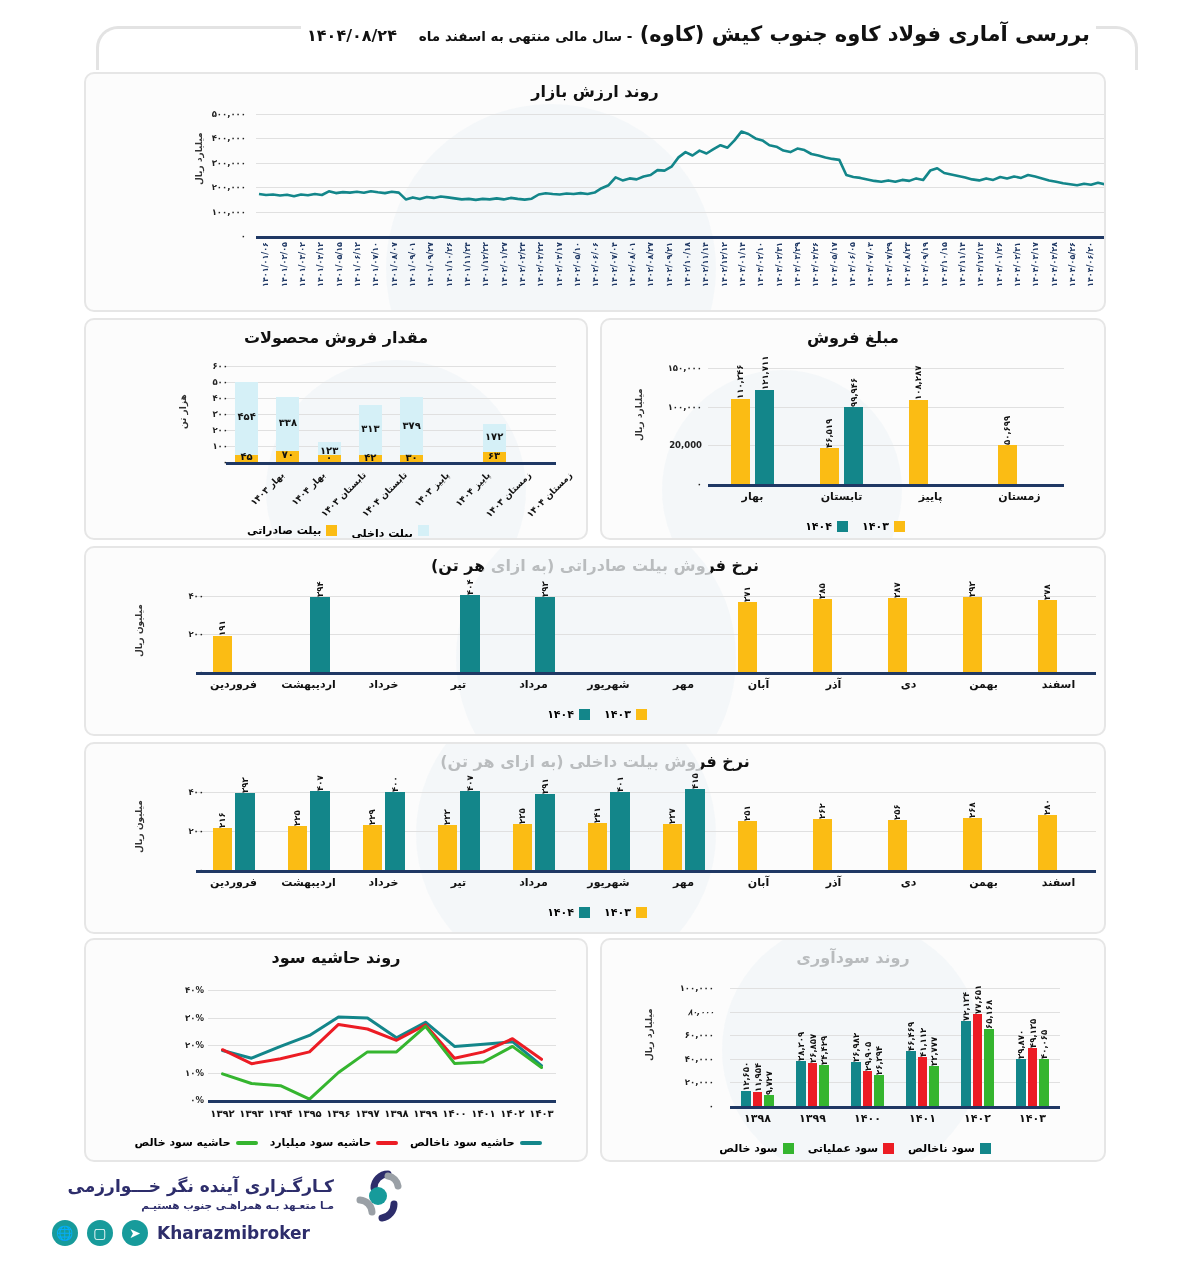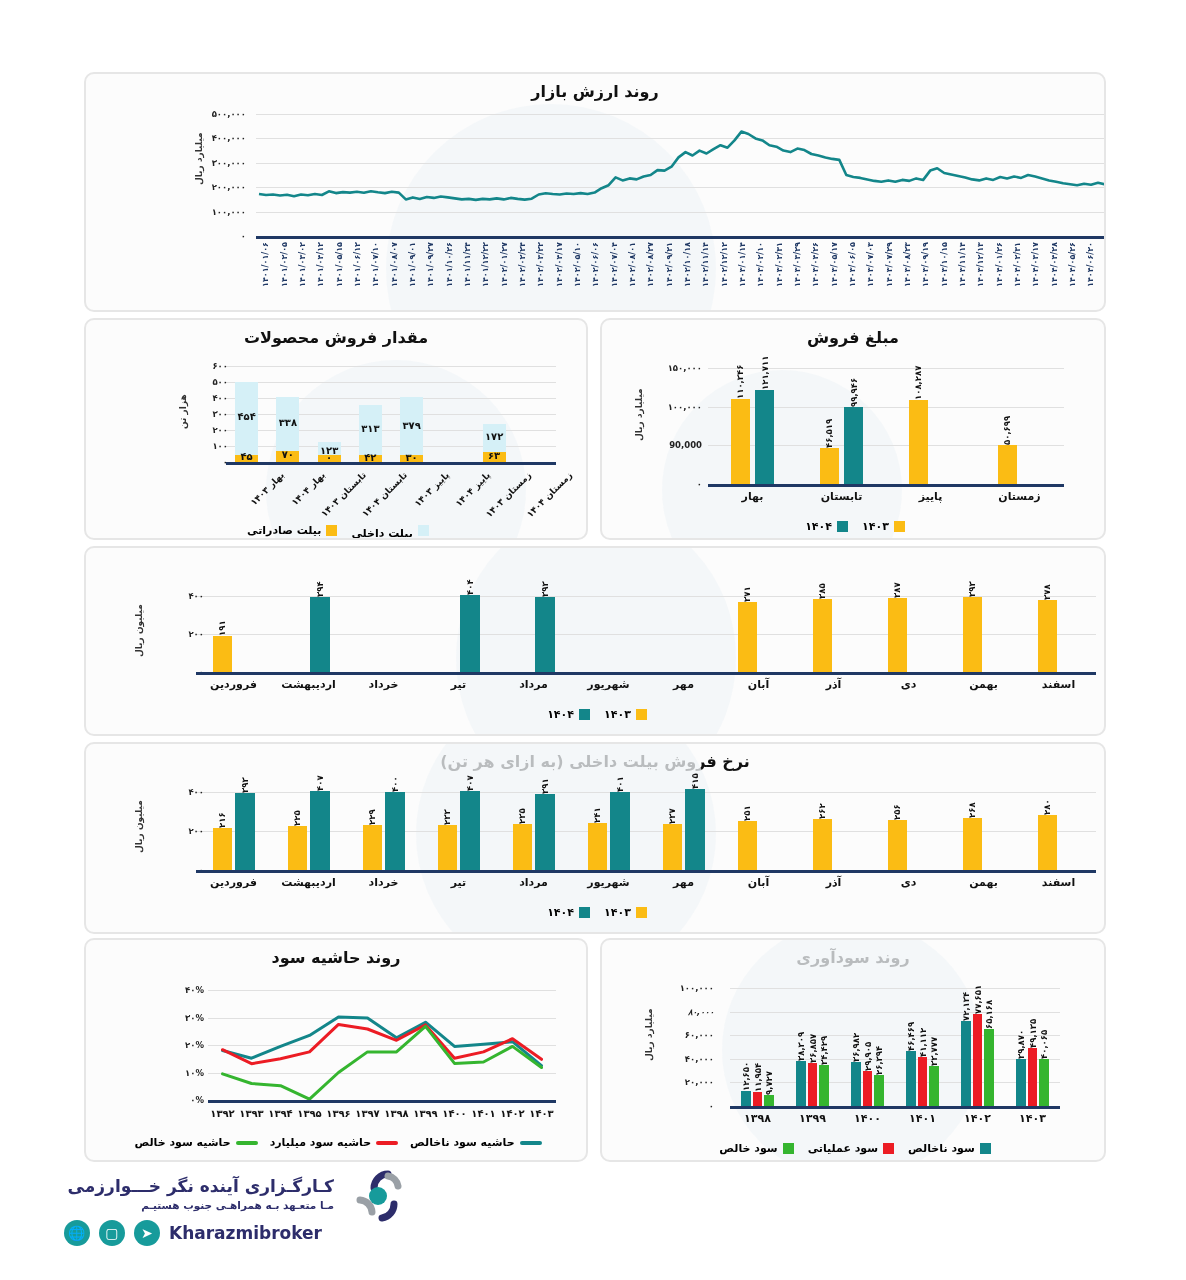--- a/index.html
+++ b/index.html
@@ -88,27 +88,35 @@
   
   .footer { position:absolute; left:24px; top:1168px; width:1130px; height:100px; }
   .brand-fa { position:absolute; right: 820px; top: 8px; text-align:right; direction: rtl; }
   .brand-fa .l1 { font-size: 17px; font-weight:700; color:#2d2d6b; letter-spacing:1px; }
   .brand-fa .l2 { font-size: 10.5px; font-weight:700; color:#2d2d6b; letter-spacing:1.5px; margin-top:3px;}
   .social { position:absolute; right: 820px; top: 52px; display:flex; gap:9px; align-items:center; direction: ltr;}
   .sicon {
     width: 26px; height:26px; border-radius:50%; background:#179b9b;
     display:flex; align-items:center; justify-content:center; color:#fff; font-size:14px;
   }
-  .brandname { font-size:17px; font-weight:700; color:#2d2d6b; margin-right:12px; }
+  .brandname { font-size:17px; font-weight:700; color:#2d2d6b; margin-right:24px; }
 </style>
 </head>
 <body>
 
 <div class="page">
 
+  <div class="header">
+    <div class="header-frame"></div>
+    <div class="header-title">
+      <span>بررسی آماری فولاد کاوه جنوب کیش (کاوه)</span>
+      <span class="sub">- سال مالی منتهی به اسفند ماه</span>
+      &nbsp;&nbsp;<span class="header-date">۱۴۰۴/۰۸/۲۴</span>
+    </div>
+  </div>
 
   <div class="card" id="card1" style="left:84px; top:72px; width:1022px; height:240px;">
     <div class="wm" style="left:300px; top:30px; width:330px; height:330px;"></div>
     <div class="card-title">روند ارزش بازار</div>
     <div class="plot" id="plot1" style="position:absolute; left:0; top:22px; width:1022px; height:218px;">
         <div class="ytick" style="left:104px; top:135px; width:56px; text-align:right;">۰</div>
         <div class="gridline" style="left:170px; top:115.6px; width:880px;"></div>
         <div class="ytick" style="left:104px; top:110.6px; width:56px; text-align:right;">۱۰۰,۰۰۰</div>
         <div class="gridline" style="left:170px; top:91.2px; width:880px;"></div>
         <div class="ytick" style="left:104px; top:86.2px; width:56px; text-align:right;">۲۰۰,۰۰۰</div>
@@ -283,21 +291,21 @@
         </div>
       </div>
   </div>
 
   <div class="card" id="card3" style="left:600px; top:318px; width:506px; height:222px;">
     <div class="wm" style="left:60px; top:50px; width:240px; height:240px;"></div>
     <div class="card-title">مبلغ فروش</div>
     <div class="plot" id="plot3" style="position:absolute; left:0; top:24px; width:506px; height:198px;">
         <div class="ytick" style="left:44px; top:135px; width:56px; text-align:right;">۰</div>
         <div class="gridline" style="left:106px; top:101.33333333333334px; width:356px;"></div>
-        <div class="ytick" style="left:44px; top:96.33333333333334px; width:56px; text-align:right;">90,000</div>
+        <div class="ytick" style="left:44px; top:96.33333333333334px; width:56px; text-align:right;">20,000</div>
         <div class="gridline" style="left:106px; top:62.66666666666667px; width:356px;"></div>
         <div class="ytick" style="left:44px; top:57.66666666666667px; width:56px; text-align:right;">۱۰۰,۰۰۰</div>
         <div class="gridline" style="left:106px; top:24px; width:356px;"></div>
         <div class="ytick" style="left:44px; top:19px; width:56px; text-align:right;">۱۵۰,۰۰۰</div>
         <div class="baseline" style="left:106px; top:140px; width:356px;"></div>
         <div class="axis-label" style="left:32px; top:44px; height:62px;">میلیارد ریال</div>
         <div class="bar" style="left:128.695px; top:54.665760000000006px; width:19.580000000000002px; height:85.33424px; background:#fbbc14;"></div>
         <div class="vlabel" style="left:133.48499999999999px; top:10.665760000000006px; height:44px;">۱۱۰,۳۴۶</div>
         <div class="bar" style="left:152.725px; top:45.87682666666666px; width:19.580000000000002px; height:94.12317333333334px; background:#13868a;"></div>
         <div class="vlabel" style="left:157.515px; top:1.876826666666659px; height:44px;">۱۲۱,۷۱۱</div>
@@ -321,20 +329,21 @@
           <div class="item">
             <span class="swatch" style="background:#13868a;"></span>
             <span style="font-size:11px;">۱۴۰۴</span>
           </div>
         </div>
       </div>
   </div>
 
   <div class="card" id="card4" style="left:84px; top:546px; width:1022px; height:190px;">
     <div class="wm" style="left:370px; top:-40px; width:280px; height:300px;"></div>
+    <div class="card-title">نرخ فروش بیلت صادراتی (به ازای هر تن)</div>
     <div class="plot" id="plot4" style="position:absolute; left:0; top:26px; width:1022px; height:164px;">
         <div class="ytick" style="left:62px; top:93px; width:56px; text-align:right;">۰</div>
         <div class="gridline" style="left:110px; top:60px; width:900px;"></div>
         <div class="ytick" style="left:62px; top:55px; width:56px; text-align:right;">۲۰۰</div>
         <div class="gridline" style="left:110px; top:22px; width:900px;"></div>
         <div class="ytick" style="left:62px; top:17px; width:56px; text-align:right;">۴۰۰</div>
         <div class="baseline" style="left:110px; top:98px; width:900px;"></div>
         <div class="axis-label" style="left:48px; top:30px; height:56px;">میلیون ریال</div>
         <div class="bar" style="left:126.5px; top:61.71px; width:19.5px; height:36.29px; background:#fbbc14;"></div>
         <div class="vlabel" style="left:131.25px; top:29.71px; height:32px;">۱۹۱</div>

